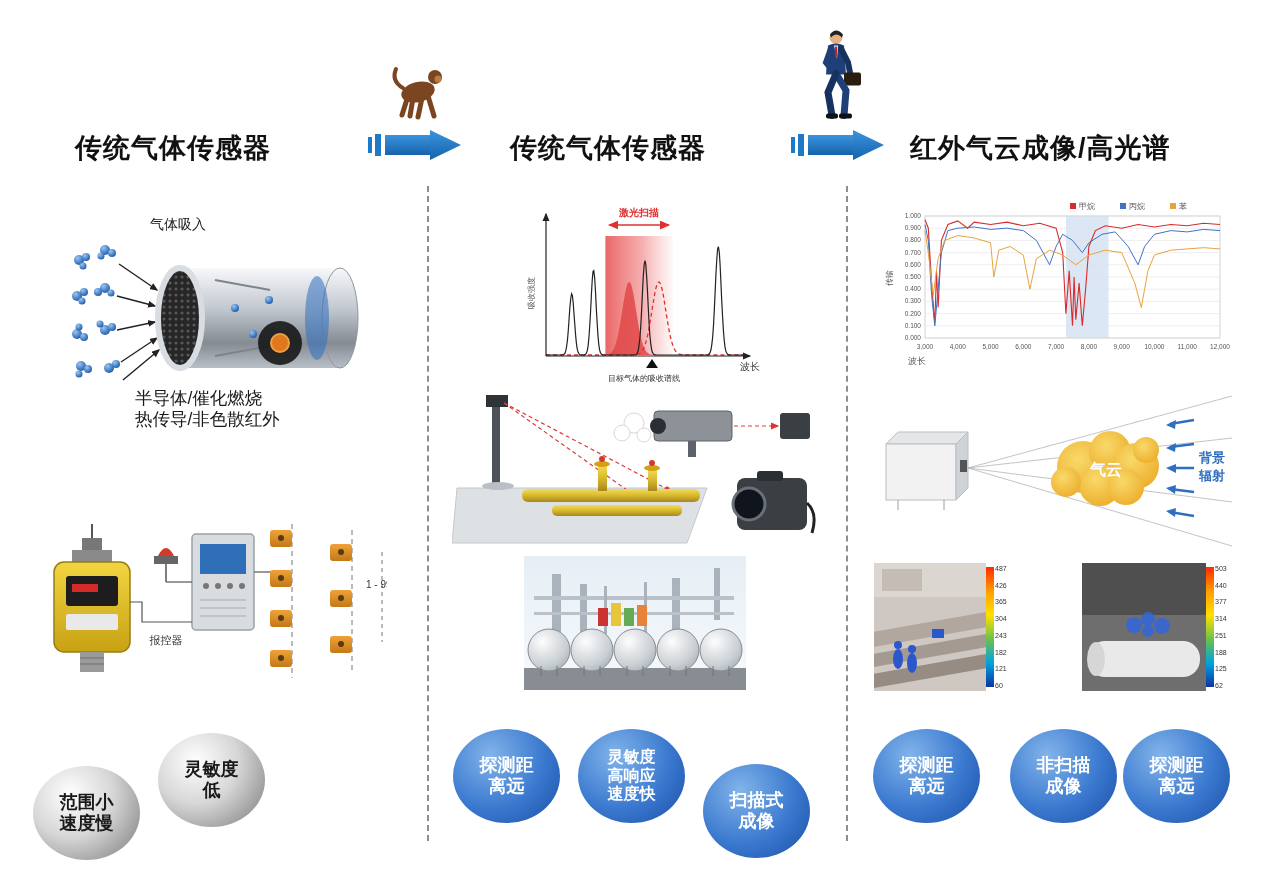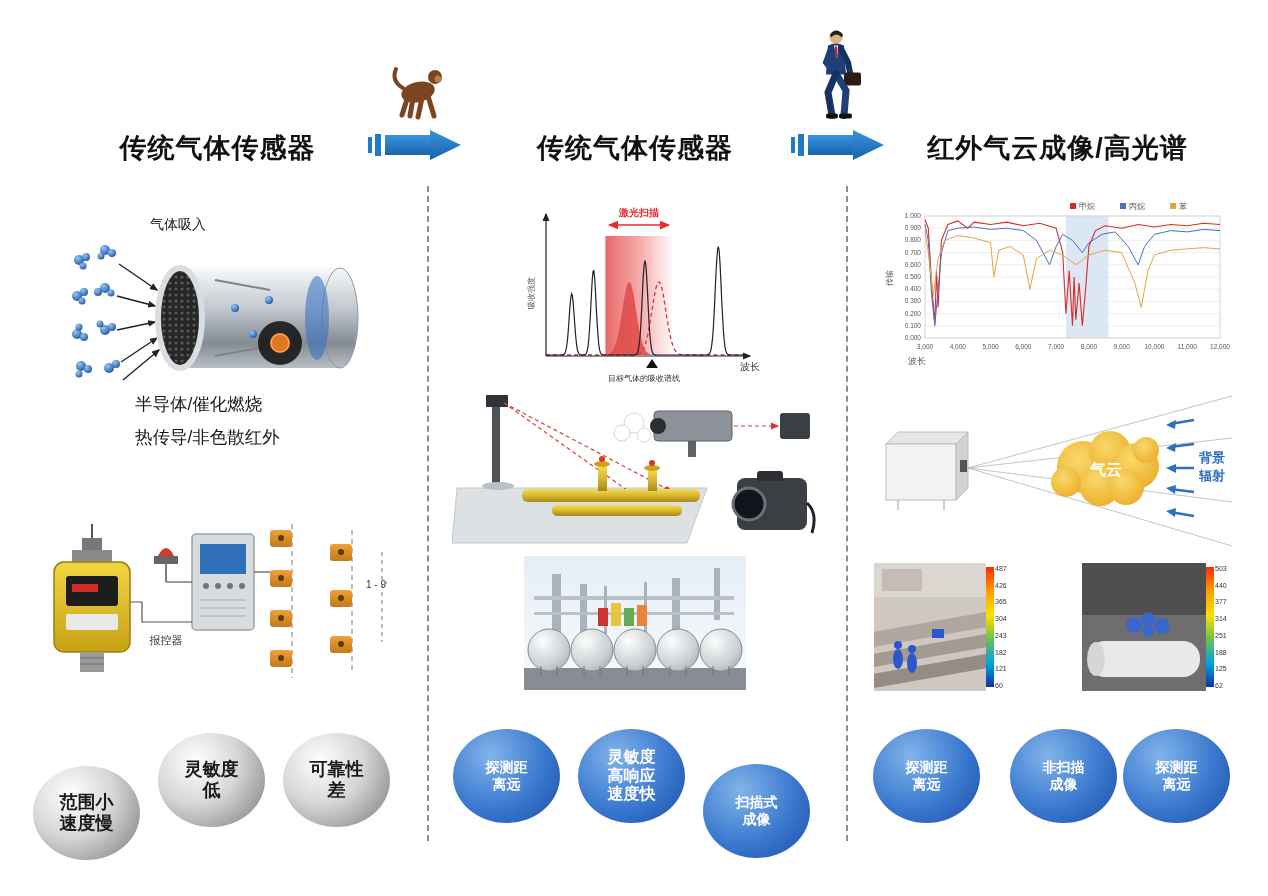--- a/index.html
+++ b/index.html
@@ -1,24 +1,24 @@
 <!DOCTYPE html>
 <html><head>
 <meta charset="utf-8">
 <style>
   *{margin:0;padding:0;box-sizing:border-box}
   body{font-family:"Liberation Sans","DejaVu Sans",sans-serif;background:#fff}
   .canvas{position:relative;width:1268px;height:896px;background:#fff;overflow:hidden}
   .abs{position:absolute}
-  .col-title{position:absolute;font-size:27px;font-weight:bold;color:#111;text-align:center;letter-spacing:1px}
+  .col-title{position:absolute;font-size:27px;font-weight:bold;color:#111;letter-spacing:1px}
   .separator{position:absolute;width:0;border-left:2px dashed #8e8e8e;height:655px;top:186px}
   .bubble{position:absolute;width:107px;height:94px;border-radius:50%;display:flex;align-items:center;justify-content:center;
           text-align:center;white-space:pre-line;font-weight:bold;line-height:1.18}
   .bubble.gray{background:radial-gradient(circle at 35% 30%, #ffffff 0%, #d6d6d6 45%, #9d9d9d 78%, #737373 100%);color:#1a1a1a;font-size:18px}
-  .bubble.blue{background:radial-gradient(circle at 35% 28%, #82b4ea 0%, #3a79cf 55%, #1b4da6 100%);color:#fff;font-size:14px}
+  .bubble.blue{background:radial-gradient(circle at 35% 28%, #82b4ea 0%, #3a79cf 55%, #1b4da6 100%);color:#fff;font-size:18px}
   .bubble.blue.small{font-size:16px}
   .plain-label{position:absolute;color:#1a1a1a}
   .pre{white-space:pre-line}
   .tick{font-size:6.5px;fill:#555}
   .thermal{position:absolute}
   .colorbar{position:absolute;width:8px;background:linear-gradient(#ff2a00,#ff9d00,#ffe000,#6cc24a,#00a3e0,#1033a0)}
   .cticks{position:absolute;right:0;top:2px;bottom:2px;width:17px;display:flex;flex-direction:column;justify-content:space-between;
           font-size:7px;color:#333;line-height:1;text-align:left}
 </style>
 </head>
@@ -201,21 +201,21 @@
       <line x1="150" y1="118" x2="205" y2="108" stroke="#7d848b" stroke-width="2"></line>
       <circle cx="170" cy="70" r="4" fill="url(#gradMol)"></circle>
       <circle cx="188" cy="96" r="4" fill="url(#gradMol)"></circle>
       <circle cx="204" cy="62" r="4" fill="url(#gradMol)"></circle>
       <circle cx="215" cy="105" r="22" fill="#141414" opacity="0.88"></circle>
       <circle cx="215" cy="105" r="9" fill="#e07820" stroke="#f0a040" stroke-width="2"></circle>
       <ellipse cx="115" cy="80" rx="22" ry="50" fill="url(#meshPat)" stroke="#d9dde2" stroke-width="6"></ellipse>
     </g>
   </svg>
 
-  <div class="plain-label pre" style="left:135px;top:388px;font-size:17.5px;line-height:33px">半导体/催化燃烧
+  <div class="plain-label pre" style="left:135px;top:388px;font-size:17.5px;line-height:21px">半导体/催化燃烧
 热传导/非色散红外</div>
 
   <svg class="abs" style="left:42px;top:512px;width:345px;height:172px" viewBox="0 0 345 172">
 
     <g>
       <rect x="40" y="26" width="20" height="14" fill="#777"></rect>
       <line x1="50" y1="26" x2="50" y2="12" stroke="#555" stroke-width="2"></line>
       <rect x="30" y="38" width="40" height="14" fill="#8a8a8a"></rect>
       <rect x="12" y="50" width="76" height="90" rx="10" fill="url(#gradYellowDet)" stroke="#9a7d10" stroke-width="1.5"></rect>
       <rect x="24" y="64" width="52" height="30" rx="3" fill="#1d1d1d"></rect>
@@ -269,22 +269,20 @@
           <circle cx="299" cy="132" r="3" fill="#5a3a10"></circle>
       </g>
       <text x="324" y="76" font-size="10" fill="#333">1 - 99</text>
     </g>
   </svg>
 
   <div class="bubble gray" style="left:33px;top:766px">范围小
 速度慢</div>
   <div class="bubble gray" style="left:158px;top:733px">灵敏度
 低</div>
-  <div class="bubble gray" style="left:283px;top:733px">可靠性
-差</div>
 
   <svg id="spectrum-svg" class="abs" style="left:512px;top:198px;width:255px;height:192px" viewBox="0 0 255 192">
     <rect id="spec-band" y="38" height="119" fill="url(#gradRedBand)" x="93.4" width="67.32"></rect>
     <line id="scan-arrow" y1="27" y2="27" stroke="#e03030" stroke-width="1.5" marker-start="url(#mArrR)" marker-end="url(#mArrR)" x1="97.4" x2="156.72"></line>
     <text id="scan-label" y="18" text-anchor="middle" font-size="10" font-weight="bold" fill="#e03030" x="127.06">激光扫描</text>
     <polygon id="spec-red" fill="#e04848" opacity="0.85" points="34.0,157.0 34.8,157.0 35.6,157.0 36.5,157.0 37.3,157.0 38.1,157.0 39.0,157.0 39.8,157.0 40.6,157.0 41.4,157.0 42.3,157.0 43.1,157.0 43.9,157.0 44.7,157.0 45.5,157.0 46.4,157.0 47.2,157.0 48.0,157.0 48.9,157.0 49.7,157.0 50.5,157.0 51.3,157.0 52.1,157.0 53.0,157.0 53.8,157.0 54.6,157.0 55.5,157.0 56.3,157.0 57.1,157.0 57.9,157.0 58.8,157.0 59.6,157.0 60.4,157.0 61.2,157.0 62.0,157.0 62.9,157.0 63.7,157.0 64.5,157.0 65.3,157.0 66.2,157.0 67.0,157.0 67.8,157.0 68.7,157.0 69.5,157.0 70.3,157.0 71.1,157.0 72.0,157.0 72.8,157.0 73.6,157.0 74.4,157.0 75.3,157.0 76.1,157.0 76.9,157.0 77.7,157.0 78.6,157.0 79.4,157.0 80.2,157.0 81.0,157.0 81.8,157.0 82.7,157.0 83.5,157.0 84.3,157.0 85.2,157.0 86.0,157.0 86.8,157.0 87.6,157.0 88.5,157.0 89.3,157.0 90.1,157.0 90.9,156.9 91.8,156.9 92.6,156.9 93.4,156.8 94.2,156.7 95.1,156.5 95.9,156.3 96.7,156.1 97.5,155.7 98.4,155.2 99.2,154.5 100.0,153.6 100.8,152.5 101.7,151.0 102.5,149.3 103.3,147.1 104.1,144.5 105.0,141.5 105.8,138.0 106.6,134.1 107.4,129.7 108.3,125.0 109.1,120.0 109.9,114.7 110.7,109.5 111.5,104.3 112.4,99.4 113.2,94.9 114.0,91.0 114.8,87.8 115.7,85.5 116.5,84.2 117.3,83.9 118.1,84.6 119.0,86.3 119.8,89.0 120.6,92.4 121.5,96.6 122.3,101.3 123.1,106.3 123.9,111.6 124.8,116.8 125.6,122.0 126.4,126.9 127.2,131.5 128.1,135.7 128.9,139.5 129.7,142.8 130.5,145.6 131.3,148.0 132.2,150.0 133.0,151.6 133.8,152.9 134.6,154.0 135.5,154.8 136.3,155.4 137.1,155.8 137.9,156.2 138.8,156.4 139.6,156.6 140.4,156.7 141.3,156.8 142.1,156.9 142.9,156.9 143.7,157.0 144.6,157.0 145.4,157.0 146.2,157.0 147.0,157.0 147.8,157.0 148.7,157.0 149.5,157.0 150.3,157.0 151.2,157.0 152.0,157.0 152.8,157.0 153.6,157.0 154.4,157.0 155.3,157.0 156.1,157.0 156.9,157.0 157.8,157.0 158.6,157.0 159.4,157.0 160.2,157.0 161.1,157.0 161.9,157.0 162.7,157.0 163.5,157.0 164.3,157.0 165.2,157.0 166.0,157.0 166.8,157.0 167.7,157.0 168.5,157.0 169.3,157.0 170.1,157.0 170.9,157.0 171.8,157.0 172.6,157.0 173.4,157.0 174.3,157.0 175.1,157.0 175.9,157.0 176.7,157.0 177.5,157.0 178.4,157.0 179.2,157.0 180.0,157.0 180.8,157.0 181.7,157.0 182.5,157.0 183.3,157.0 184.2,157.0 185.0,157.0 185.8,157.0 186.6,157.0 187.5,157.0 188.3,157.0 189.1,157.0 189.9,157.0 190.8,157.0 191.6,157.0 192.4,157.0 193.2,157.0 194.1,157.0 194.9,157.0 195.7,157.0 196.5,157.0 197.3,157.0 198.2,157.0 199.0,157.0 199.8,157.0 200.7,157.0 201.5,157.0 202.3,157.0 203.1,157.0 203.9,157.0 204.8,157.0 205.6,157.0 206.4,157.0 207.3,157.0 208.1,157.0 208.9,157.0 209.7,157.0 210.6,157.0 211.4,157.0 212.2,157.0 213.0,157.0 213.8,157.0 214.7,157.0 215.5,157.0 216.3,157.0 217.2,157.0 218.0,157.0 218.8,157.0 219.6,157.0 220.4,157.0 221.3,157.0 222.1,157.0 222.9,157.0 223.8,157.0 224.6,157.0 225.4,157.0 226.2,157.0 227.0,157.0 227.9,157.0 228.7,157.0 229.5,157.0 230.3,157.0 231.2,157.0 232.0,157.0 232,157 34,157"></polygon>
     <polyline id="spec-red-dash" fill="none" stroke="#e03030" stroke-width="1.3" stroke-dasharray="4 3" points="34.0,157.0 34.8,157.0 35.6,157.0 36.5,157.0 37.3,157.0 38.1,157.0 39.0,157.0 39.8,157.0 40.6,157.0 41.4,157.0 42.3,157.0 43.1,157.0 43.9,157.0 44.7,157.0 45.5,157.0 46.4,157.0 47.2,157.0 48.0,157.0 48.9,157.0 49.7,157.0 50.5,157.0 51.3,157.0 52.1,157.0 53.0,157.0 53.8,157.0 54.6,157.0 55.5,157.0 56.3,157.0 57.1,157.0 57.9,157.0 58.8,157.0 59.6,157.0 60.4,157.0 61.2,157.0 62.0,157.0 62.9,157.0 63.7,157.0 64.5,157.0 65.3,157.0 66.2,157.0 67.0,157.0 67.8,157.0 68.7,157.0 69.5,157.0 70.3,157.0 71.1,157.0 72.0,157.0 72.8,157.0 73.6,157.0 74.4,157.0 75.3,157.0 76.1,157.0 76.9,157.0 77.7,157.0 78.6,157.0 79.4,157.0 80.2,157.0 81.0,157.0 81.8,157.0 82.7,157.0 83.5,157.0 84.3,157.0 85.2,157.0 86.0,157.0 86.8,157.0 87.6,157.0 88.5,157.0 89.3,157.0 90.1,157.0 90.9,157.0 91.8,157.0 92.6,157.0 93.4,157.0 94.2,157.0 95.1,157.0 95.9,157.0 96.7,157.0 97.5,157.0 98.4,157.0 99.2,157.0 100.0,157.0 100.8,157.0 101.7,157.0 102.5,157.0 103.3,157.0 104.1,157.0 105.0,157.0 105.8,157.0 106.6,157.0 107.4,157.0 108.3,157.0 109.1,157.0 109.9,157.0 110.7,157.0 111.5,157.0 112.4,157.0 113.2,157.0 114.0,157.0 114.8,157.0 115.7,157.0 116.5,157.0 117.3,157.0 118.1,157.0 119.0,157.0 119.8,157.0 120.6,156.9 121.5,156.9 122.3,156.9 123.1,156.8 123.9,156.7 124.8,156.5 125.6,156.3 126.4,156.1 127.2,155.7 128.1,155.2 128.9,154.5 129.7,153.6 130.5,152.5 131.3,151.0 132.2,149.3 133.0,147.1 133.8,144.5 134.6,141.5 135.5,138.0 136.3,134.1 137.1,129.7 137.9,125.0 138.8,120.0 139.6,114.7 140.4,109.5 141.3,104.3 142.1,99.4 142.9,94.9 143.7,91.0 144.6,87.8 145.4,85.5 146.2,84.2 147.0,83.9 147.8,84.6 148.7,86.3 149.5,89.0 150.3,92.4 151.2,96.6 152.0,101.3 152.8,106.3 153.6,111.6 154.4,116.8 155.3,122.0 156.1,126.9 156.9,131.5 157.8,135.7 158.6,139.5 159.4,142.8 160.2,145.6 161.1,148.0 161.9,150.0 162.7,151.6 163.5,152.9 164.3,154.0 165.2,154.8 166.0,155.4 166.8,155.8 167.7,156.2 168.5,156.4 169.3,156.6 170.1,156.7 170.9,156.8 171.8,156.9 172.6,156.9 173.4,157.0 174.3,157.0 175.1,157.0 175.9,157.0 176.7,157.0 177.5,157.0 178.4,157.0 179.2,157.0 180.0,157.0 180.8,157.0 181.7,157.0 182.5,157.0 183.3,157.0 184.2,157.0 185.0,157.0 185.8,157.0 186.6,157.0 187.5,157.0 188.3,157.0 189.1,157.0 189.9,157.0 190.8,157.0 191.6,157.0 192.4,157.0 193.2,157.0 194.1,157.0 194.9,157.0 195.7,157.0 196.5,157.0 197.3,157.0 198.2,157.0 199.0,157.0 199.8,157.0 200.7,157.0 201.5,157.0 202.3,157.0 203.1,157.0 203.9,157.0 204.8,157.0 205.6,157.0 206.4,157.0 207.3,157.0 208.1,157.0 208.9,157.0 209.7,157.0 210.6,157.0 211.4,157.0 212.2,157.0 213.0,157.0 213.8,157.0 214.7,157.0 215.5,157.0 216.3,157.0 217.2,157.0 218.0,157.0 218.8,157.0 219.6,157.0 220.4,157.0 221.3,157.0 222.1,157.0 222.9,157.0 223.8,157.0 224.6,157.0 225.4,157.0 226.2,157.0 227.0,157.0 227.9,157.0 228.7,157.0 229.5,157.0 230.3,157.0 231.2,157.0 232.0,157.0"></polyline>
     <polyline id="spec-black" fill="none" stroke="#222" stroke-width="1.2" points="34.0,157.0 34.8,157.0 35.6,157.0 36.5,157.0 37.3,157.0 38.1,157.0 39.0,157.0 39.8,157.0 40.6,157.0 41.4,157.0 42.3,157.0 43.1,157.0 43.9,157.0 44.7,157.0 45.5,157.0 46.4,157.0 47.2,157.0 48.0,157.0 48.9,157.0 49.7,157.0 50.5,156.9 51.3,156.7 52.1,156.2 53.0,155.1 53.8,152.7 54.6,148.5 55.5,141.7 56.3,132.2 57.1,120.7 57.9,109.1 58.8,100.0 59.6,95.8 60.4,97.6 61.2,105.0 62.0,116.0 62.9,127.8 63.7,138.2 64.5,146.1 65.3,151.3 66.2,154.3 67.0,155.9 67.8,156.6 68.7,156.8 69.5,157.0 70.3,157.0 71.1,157.0 72.0,156.9 72.8,156.7 73.6,156.3 74.4,155.1 75.3,152.6 76.1,147.9 76.9,140.0 77.7,128.3 78.6,113.3 79.4,97.0 80.2,82.5 81.0,73.6 81.8,72.7 82.7,80.2 83.5,93.8 84.3,110.1 85.2,125.6 86.0,138.0 86.8,146.6 87.6,151.9 88.5,154.7 89.3,156.1 90.1,156.7 90.9,156.9 91.8,157.0 92.6,157.0 93.4,157.0 94.2,157.0 95.1,157.0 95.9,157.0 96.7,157.0 97.5,157.0 98.4,157.0 99.2,157.0 100.0,157.0 100.8,157.0 101.7,157.0 102.5,157.0 103.3,157.0 104.1,157.0 105.0,157.0 105.8,157.0 106.6,157.0 107.4,157.0 108.3,157.0 109.1,157.0 109.9,157.0 110.7,157.0 111.5,157.0 112.4,157.0 113.2,157.0 114.0,157.0 114.8,157.0 115.7,157.0 116.5,157.0 117.3,157.0 118.1,157.0 119.0,157.0 119.8,157.0 120.6,157.0 121.5,157.0 122.3,156.9 123.1,156.8 123.9,156.6 124.8,155.9 125.6,154.4 126.4,151.5 127.2,146.2 128.1,137.8 128.9,125.8 129.7,110.5 130.5,93.6 131.3,77.9 132.2,66.7 133.0,62.6 133.8,66.7 134.6,77.9 135.5,93.6 136.3,110.5 137.1,125.8 137.9,137.8 138.8,146.2 139.6,151.5 140.4,154.4 141.3,155.9 142.1,156.6 142.9,156.8 143.7,156.9 144.6,157.0 145.4,157.0 146.2,157.0 147.0,157.0 147.8,157.0 148.7,157.0 149.5,157.0 150.3,157.0 151.2,157.0 152.0,157.0 152.8,157.0 153.6,157.0 154.4,157.0 155.3,157.0 156.1,157.0 156.9,157.0 157.8,157.0 158.6,157.0 159.4,157.0 160.2,157.0 161.1,157.0 161.9,157.0 162.7,157.0 163.5,157.0 164.3,157.0 165.2,157.0 166.0,157.0 166.8,157.0 167.7,157.0 168.5,157.0 169.3,157.0 170.1,157.0 170.9,157.0 171.8,157.0 172.6,157.0 173.4,157.0 174.3,157.0 175.1,157.0 175.9,157.0 176.7,157.0 177.5,157.0 178.4,157.0 179.2,157.0 180.0,157.0 180.8,157.0 181.7,157.0 182.5,157.0 183.3,157.0 184.2,157.0 185.0,157.0 185.8,157.0 186.6,157.0 187.5,157.0 188.3,157.0 189.1,157.0 189.9,157.0 190.8,157.0 191.6,157.0 192.4,157.0 193.2,157.0 194.1,157.0 194.9,156.9 195.7,156.8 196.5,156.5 197.3,155.8 198.2,154.3 199.0,151.5 199.8,146.6 200.7,138.8 201.5,127.3 202.3,112.4 203.1,94.8 203.9,76.8 204.8,61.2 205.6,51.1 206.4,48.6 207.3,54.3 208.1,66.9 208.9,83.9 209.7,102.0 210.6,118.8 211.4,132.4 212.2,142.3 213.0,148.9 213.8,152.9 214.7,155.0 215.5,156.1 216.3,156.7 217.2,156.9 218.0,157.0 218.8,157.0 219.6,157.0 220.4,157.0 221.3,157.0 222.1,157.0 222.9,157.0 223.8,157.0 224.6,157.0 225.4,157.0 226.2,157.0 227.0,157.0 227.9,157.0 228.7,157.0 229.5,157.0 230.3,157.0 231.2,157.0 232.0,157.0"></polyline>
     <line x1="34" y1="158" x2="238" y2="158" stroke="#222" stroke-width="1.2" marker-end="url(#mArrB)"></line>
     <line x1="34" y1="158" x2="34" y2="16" stroke="#222" stroke-width="1.2" marker-end="url(#mArrB)"></line>

